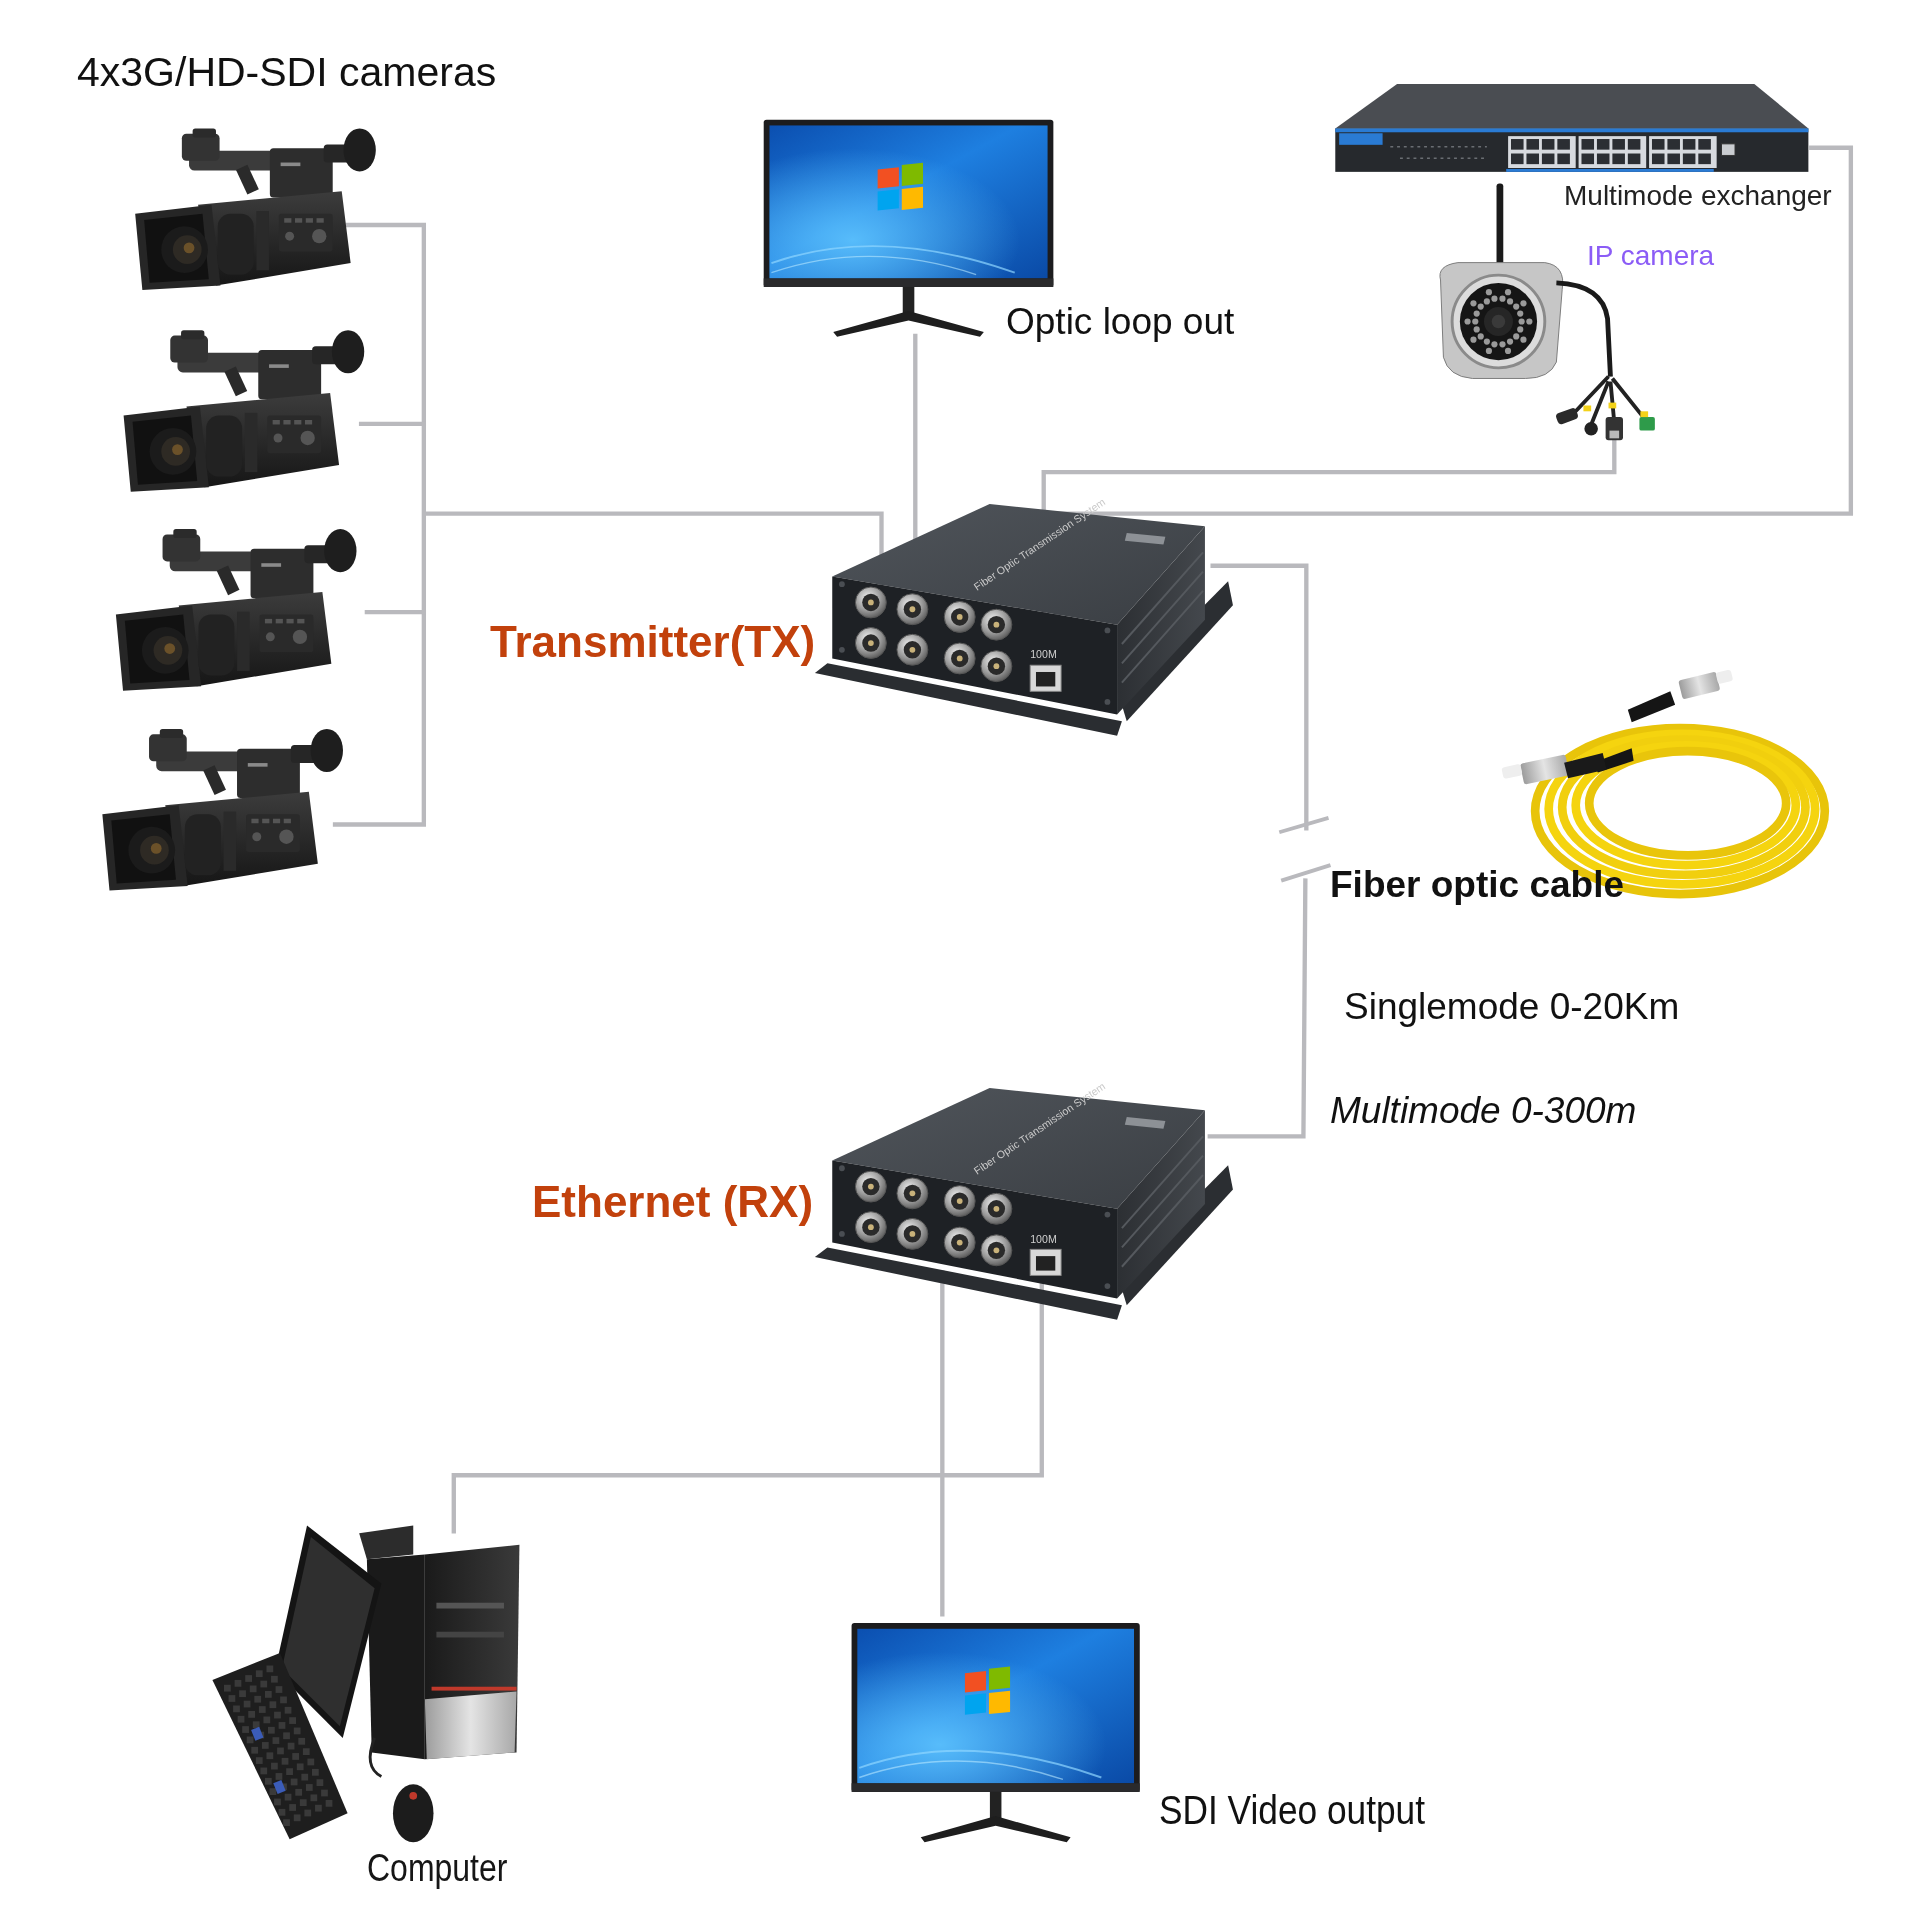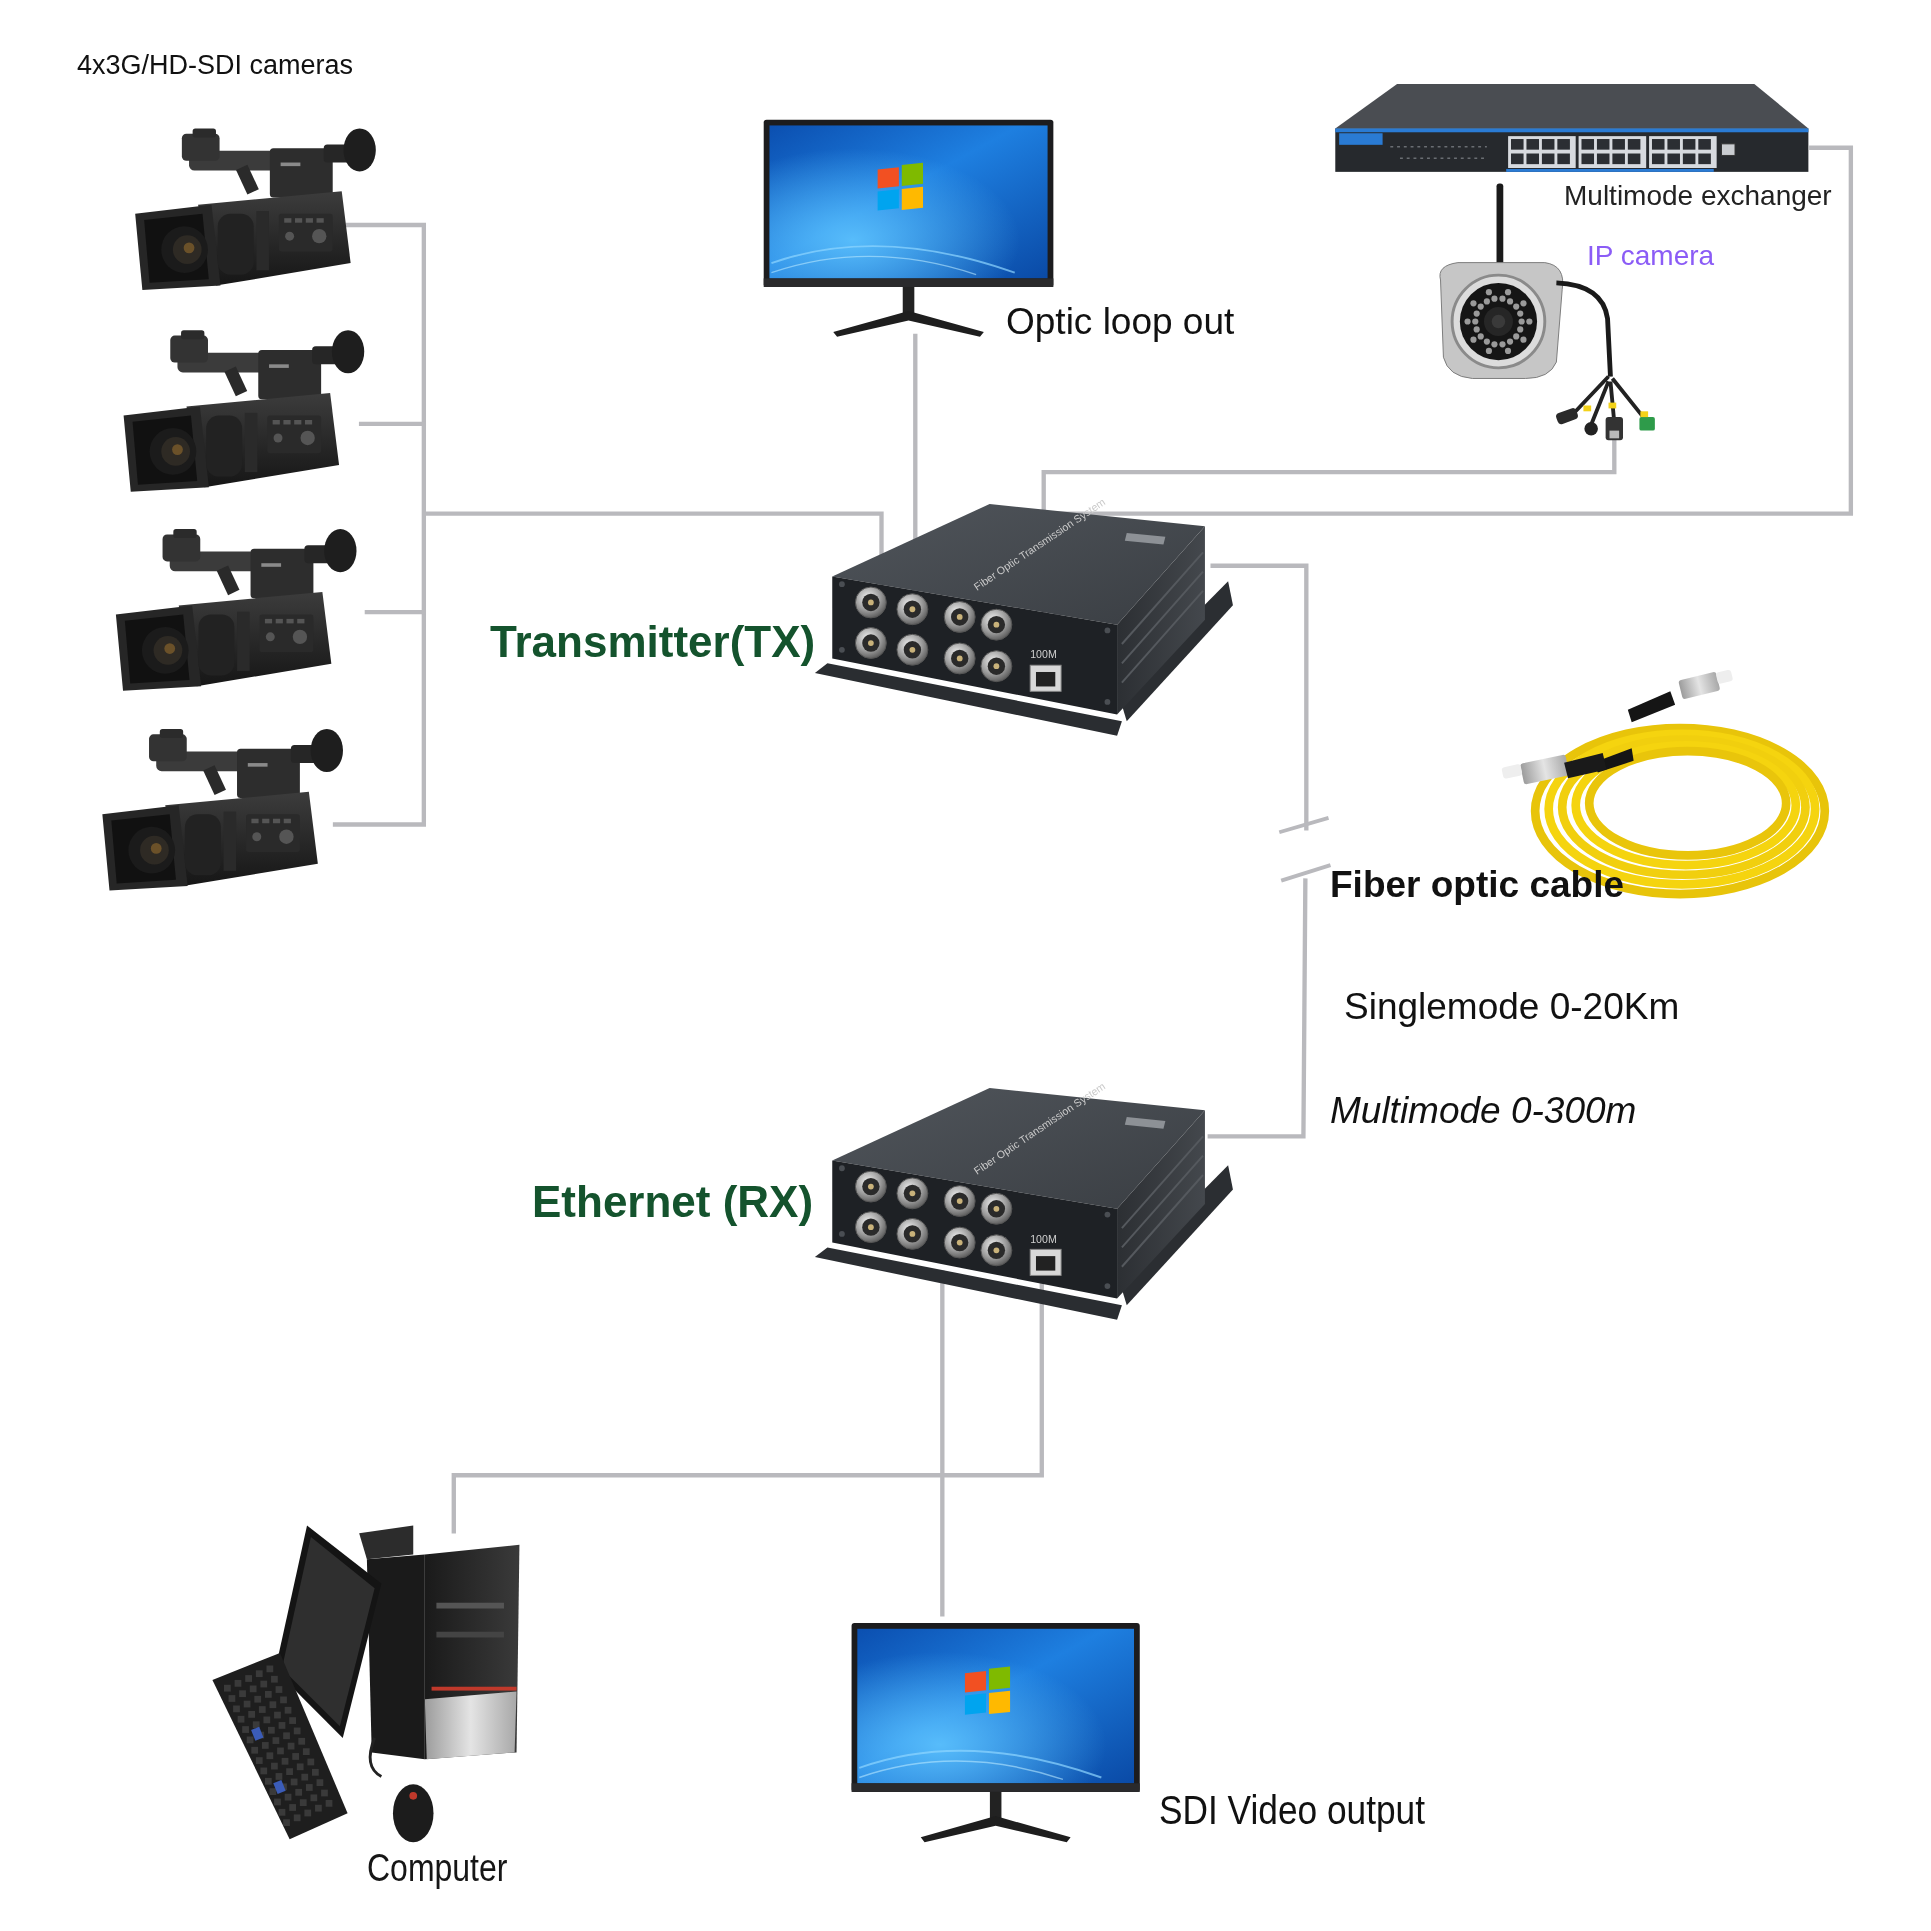--- a/index.html
+++ b/index.html
@@ -1,21 +1,21 @@
 <!DOCTYPE html>
 <html><head>
 <meta charset="utf-8">
 <style>
   html, body { margin: 0; padding: 0; background: #ffffff; }
   body { width: 1931px; height: 1931px; position: relative; overflow: hidden;
          font-family: "Liberation Sans", "DejaVu Sans", sans-serif; color: #111; }
   #stage { position: absolute; left: 0; top: 0; width: 1931px; height: 1931px; }
   .lbl { position: absolute; white-space: nowrap; line-height: 1; }
-  .lbl-title { left: 77px; top: 52px; font-size: 27px; color: #111; }
-  .lbl-device { font-size: 44px; font-weight: bold; color: #14532d; }
+  .lbl-title { left: 77px; top: 52px; font-size: 41px; color: #111; }
+  .lbl-device { font-size: 44px; font-weight: bold; color: #c2410c; }
   .lbl-tx { left: 490px; top: 620px; }
   .lbl-rx { left: 532px; top: 1180px; }
   .lbl-loop { left: 1006px; top: 303px; font-size: 37px; }
   .lbl-eth { left: 1564px; top: 182px; font-size: 28px; color: #222; }
   .lbl-ipcam { left: 1587px; top: 242px; font-size: 28px; color: #8b5cf6; }
   .lbl-fiber { left: 1330px; font-size: 37px; }
   .lbl-fiber-0 { top: 866px; font-weight: bold; }
   .lbl-fiber-1 { top: 988px; margin-left: 14px; }
   .lbl-fiber-2 { top: 1092px; font-style: italic; }
   .lbl-computer { left: 367px; top: 1848px; font-size: 39px; transform: scaleX(0.82); transform-origin: left; color: #161616; }

